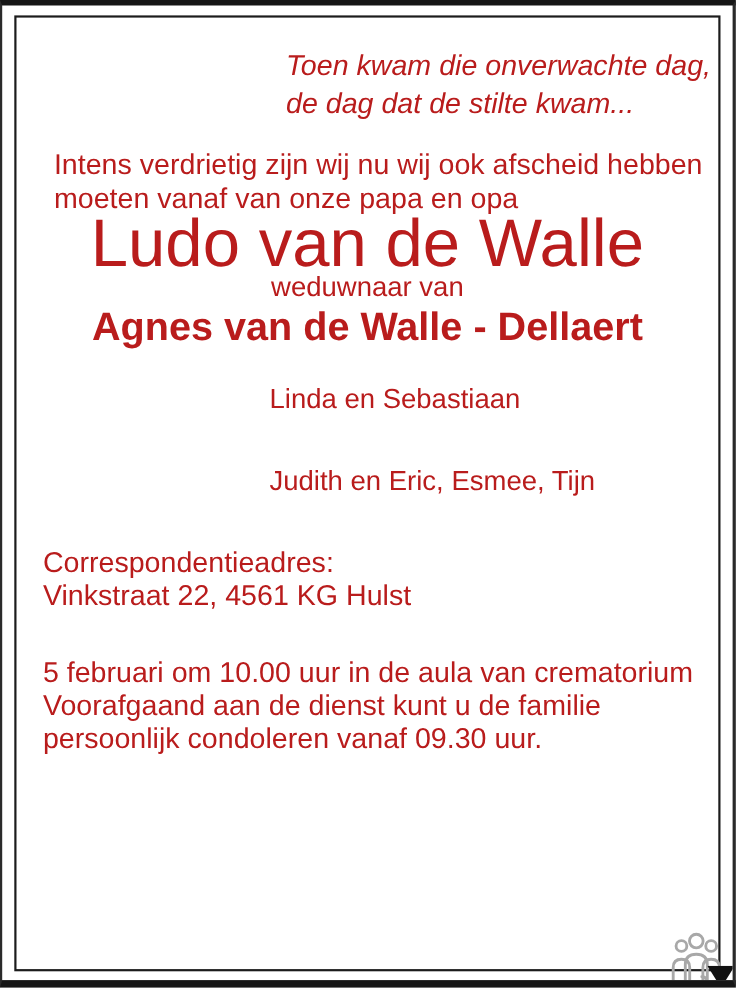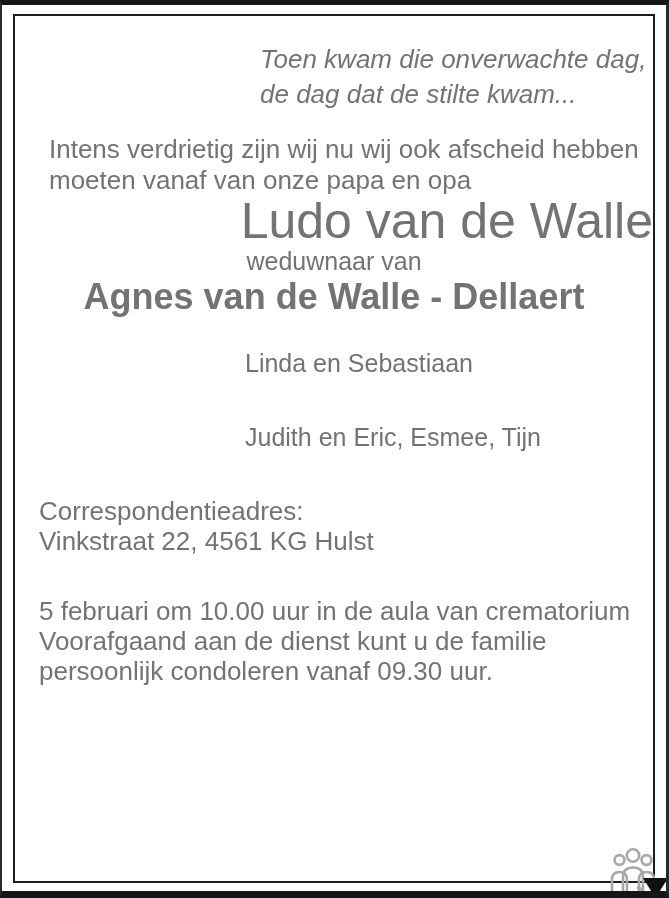--- a/index.html
+++ b/index.html
@@ -6,21 +6,21 @@
     margin: 0;
     padding: 0;
     background: #ffffff;
   }
   .page {
     position: relative;
     width: 669px;
     height: 898px;
     background: #ffffff;
     font-family: "Liberation Sans", "DejaVu Sans", sans-serif;
-    color: #737373;
+    color: #b91c1c;
     overflow: hidden;
     box-sizing: border-box;
     border-top: 5px solid #161616;
     border-bottom: 7px solid #161616;
     border-left: 2px solid #2a2a2a;
     border-right: 3px solid #2a2a2a;
   }
   .inner {
     position: absolute;
     top: 9px;
@@ -38,24 +38,24 @@
     white-space: nowrap;
   }
   .intro {
     margin: 22px 12px 0 34px;
     font-size: 26px;
     line-height: 31px;
     white-space: nowrap;
   }
   .name {
     margin: 0;
-    font-size: 50px;
+    font-size: 61px;
     line-height: 50px;
     font-weight: normal;
-    text-align: right;
+    text-align: center;
     white-space: nowrap;
   }
   .dates {
     margin: 25px 0 0 160px;
     font-size: 25px;
     line-height: 33px;
     white-space: nowrap;
   }
   .dates .sym {
     display: inline-block;

